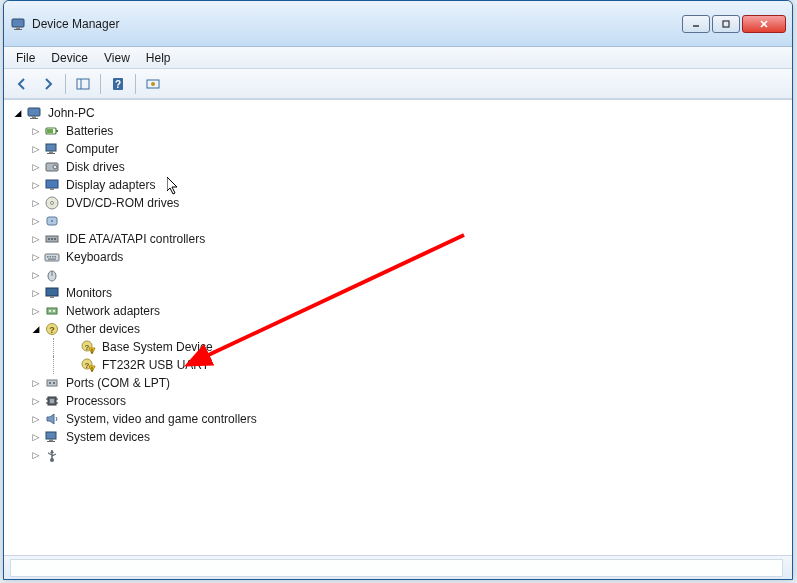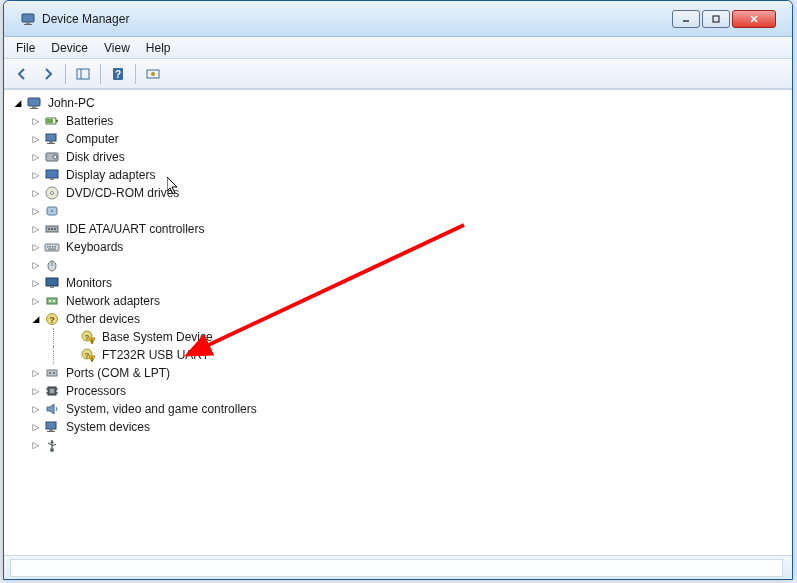--- a/index.html
+++ b/index.html
@@ -1,18 +1,18 @@
 <!DOCTYPE html>
 <html><head>
 <meta charset="utf-8">
 <style>
 * { box-sizing: border-box; margin: 0; padding: 0; font-family: "Segoe UI", Tahoma, sans-serif; }
 body { background: #e8f0f8; width: 797px; height: 583px; position: relative; overflow: hidden; }
 .window { position: absolute; top: 0; left: 3px; width: 790px; height: 580px; background: #fff; border: 1px solid #1a5a9a; border-radius: 6px 6px 0 0; box-shadow: 0 0 10px rgba(0,0,0,0.2); display: flex; flex-direction: column; }
-.titlebar { height: 36px; background: linear-gradient(to bottom, #eaf3fc 0%, #d7e8f8 50%, #c4ddf4 100%); border-bottom: 1px solid #a7bfd5; display: flex; align-items: center; padding: 0 16px; border-radius: 6px 6px 0 0; }
+.titlebar { height: 46px; background: linear-gradient(to bottom, #eaf3fc 0%, #d7e8f8 50%, #c4ddf4 100%); border-bottom: 1px solid #a7bfd5; display: flex; align-items: center; padding: 0 6px; border-radius: 6px 6px 0 0; }
 .titlebar-icon { width: 16px; height: 16px; margin-right: 6px; display: inline-flex; align-items: center; justify-content: center; }
 .titlebar-text { font-size: 12px; color: #1a1a1a; flex: 1; }
 .win-controls { display: flex; gap: 2px; }
 .win-btn { width: 28px; height: 18px; border: 1px solid #5a7090; border-radius: 3px; display: flex; align-items: center; justify-content: center; font-size: 10px; background: linear-gradient(to bottom, #f0f5fb, #d3e3f3); cursor: default; }
 .win-btn.close { background: linear-gradient(to bottom, #f5a0a0, #e04030); border-color: #a02020; color: #fff; font-weight: bold; width: 44px; }
 .menubar { height: 22px; background: linear-gradient(to bottom, #f7fafd, #e8eff7); border-bottom: 1px solid #c8d6e5; display: flex; align-items: center; padding: 4px 4px; font-size: 12px; }
 .menu-item { padding: 2px 8px; color: #1a1a1a; cursor: default; }
 .toolbar { height: 30px; background: linear-gradient(to bottom, #f7fafd, #e8eff7); border-bottom: 1px solid #c8d6e5; display: flex; align-items: center; padding: 0 6px; gap: 2px; }
 .tool-btn { width: 24px; height: 24px; display: flex; align-items: center; justify-content: center; border: 1px solid transparent; border-radius: 3px; cursor: default; }
 .tool-sep { width: 1px; height: 20px; background: #b0c0d0; margin: 0 3px; }
@@ -191,21 +191,21 @@
           <span class="indent" style="width:18px"></span>
           <span class="expander">▷</span>
           <span class="node-icon">
             <svg class="ico" viewBox="0 0 16 16">
               <rect x="2" y="5" width="12" height="6" fill="#a8b0b8" stroke="#606870"></rect>
               <rect x="4" y="7" width="2" height="2" fill="#606870"></rect>
               <rect x="7" y="7" width="2" height="2" fill="#606870"></rect>
               <rect x="10" y="7" width="2" height="2" fill="#606870"></rect>
             </svg>
           </span>
-          <span class="node-label">IDE ATA/UART controllers</span>
+          <span class="node-label">IDE ATA/ATAPI controllers</span>
         </div>
         <div class="tree-row">
           <span class="indent" style="width:18px"></span>
           <span class="expander">▷</span>
           <span class="node-icon">
             <svg class="ico" viewBox="0 0 16 16">
               <rect x="1" y="5" width="14" height="7" rx="1" fill="#d0d8e0" stroke="#707880"></rect>
               <rect x="3" y="7" width="1.5" height="1.5" fill="#707880"></rect>
               <rect x="5.5" y="7" width="1.5" height="1.5" fill="#707880"></rect>
               <rect x="8" y="7" width="1.5" height="1.5" fill="#707880"></rect>

